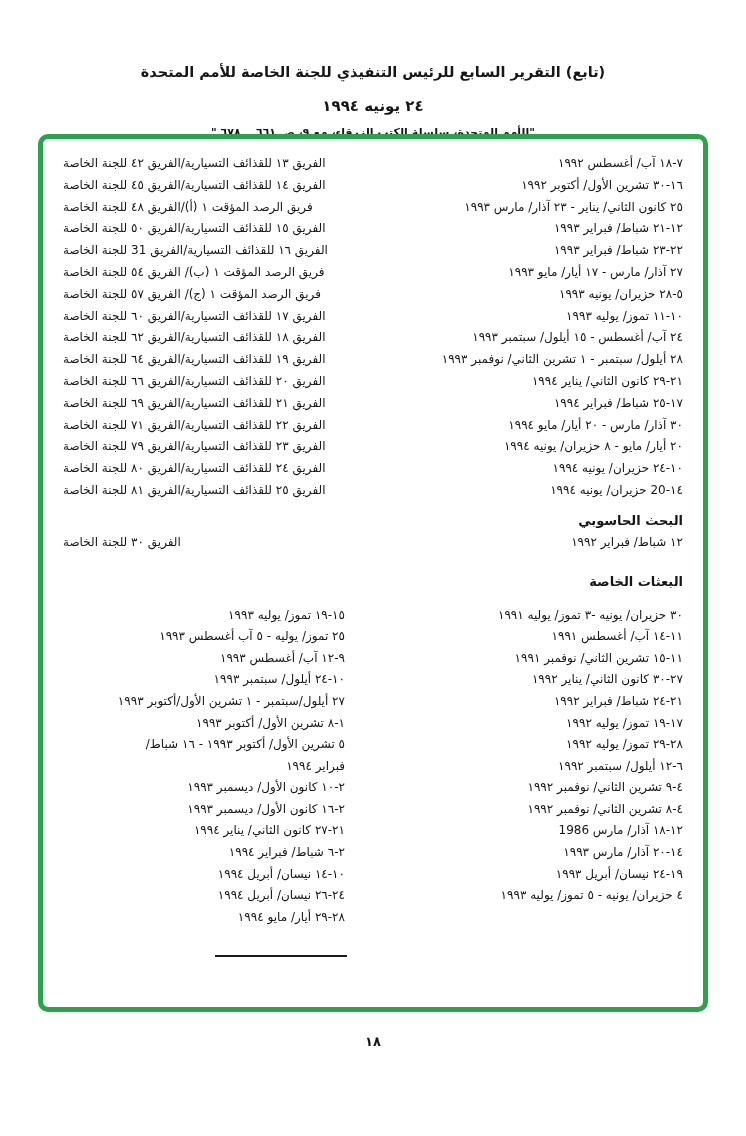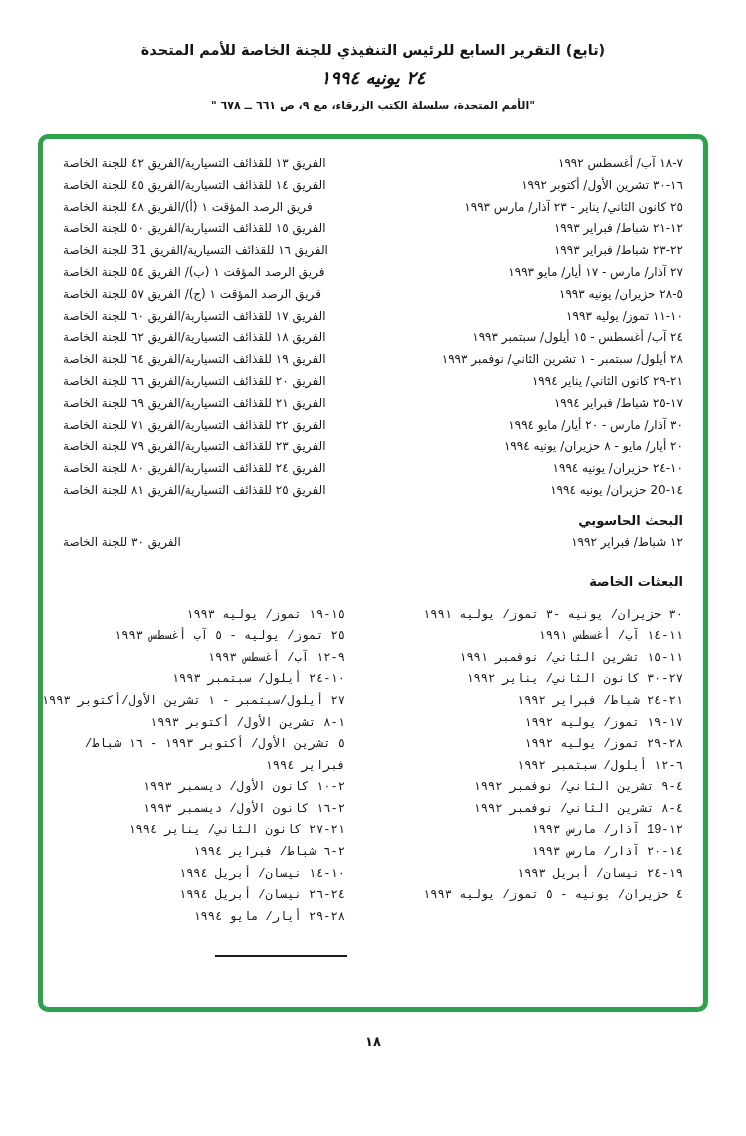--- a/index.html
+++ b/index.html
@@ -8,23 +8,23 @@
     background: #ffffff;
     font-family: "DejaVu Sans", sans-serif;
     color: #161616;
   }
   .page {
     position: relative;
     width: 746px; height: 1136px;
     direction: rtl;
     overflow: hidden;
   }
-  .doc-header { text-align: center; padding-top: 42px; }
+  .doc-header { text-align: center; padding-top: 64px; }
   .doc-title  { font-size: 14.5px; font-weight: 700; }
-  .doc-date   { font-size: 18px;   font-weight: 700; margin-top: 9px; font-style: italic; }
+  .doc-date   { font-size: 15px;   font-weight: 700; margin-top: 17px; }
   .doc-source { font-size: 11px;   font-weight: 700; margin-top: 11px; letter-spacing: 0.3px; }
 
   .green-box {
     position: absolute;
     top: 134px; right: 38px;
     width: 670px; height: 878px;
     border: 5px solid #2ba24b;
     border-radius: 10px;
     padding: 14px 20px 0 20px;
     box-sizing: border-box;
@@ -52,21 +52,21 @@
     margin-top: 20px;
   }
   .columns {
     display: flex;
     justify-content: space-between;
     margin-top: 16px;
   }
   .col { line-height: 21.6px; font-size: 12px; }
   .col-right { width: 330px; }
   .col-left  { width: 282px; text-align: right; }
-  .mission-item { white-space: pre; font-family: Liberation Mono, monospace; }
+  .mission-item { white-space: pre; }
 
   .footnote-rule {
     position: absolute;
     left: 172px; bottom: 50px;
     width: 132px;
     border-top: 2px solid #1a1a1a;
   }
 
   .page-number {
     position: absolute;
@@ -199,21 +199,21 @@
             <div class="mission-item">١٧-١٩ تموز/ يوليه ١٩٩٢</div>
 
             <div class="mission-item">٢٨-٢٩ تموز/ يوليه ١٩٩٢</div>
 
             <div class="mission-item">٦-١٢ أيلول/ سبتمبر ١٩٩٢</div>
 
             <div class="mission-item">٤-٩ تشرين الثاني/ نوفمبر ١٩٩٢</div>
 
             <div class="mission-item">٤-٨ تشرين الثاني/ نوفمبر ١٩٩٢</div>
 
-            <div class="mission-item">١٢-19 آذار/ مارس ١٩٩٣</div>
+            <div class="mission-item">١٢-١٨ آذار/ مارس 1986</div>
 
             <div class="mission-item">١٤-٢٠ آذار/ مارس ١٩٩٣</div>
 
             <div class="mission-item">١٩-٢٤ نيسان/ أبريل ١٩٩٣</div>
 
             <div class="mission-item">٤ حزيران/ يونيه - ٥ تموز/ يوليه ١٩٩٣</div>
           </div>
         <div class="col col-left">
 
             <div class="mission-item">١٥-١٩ تموز/ يوليه ١٩٩٣</div>

